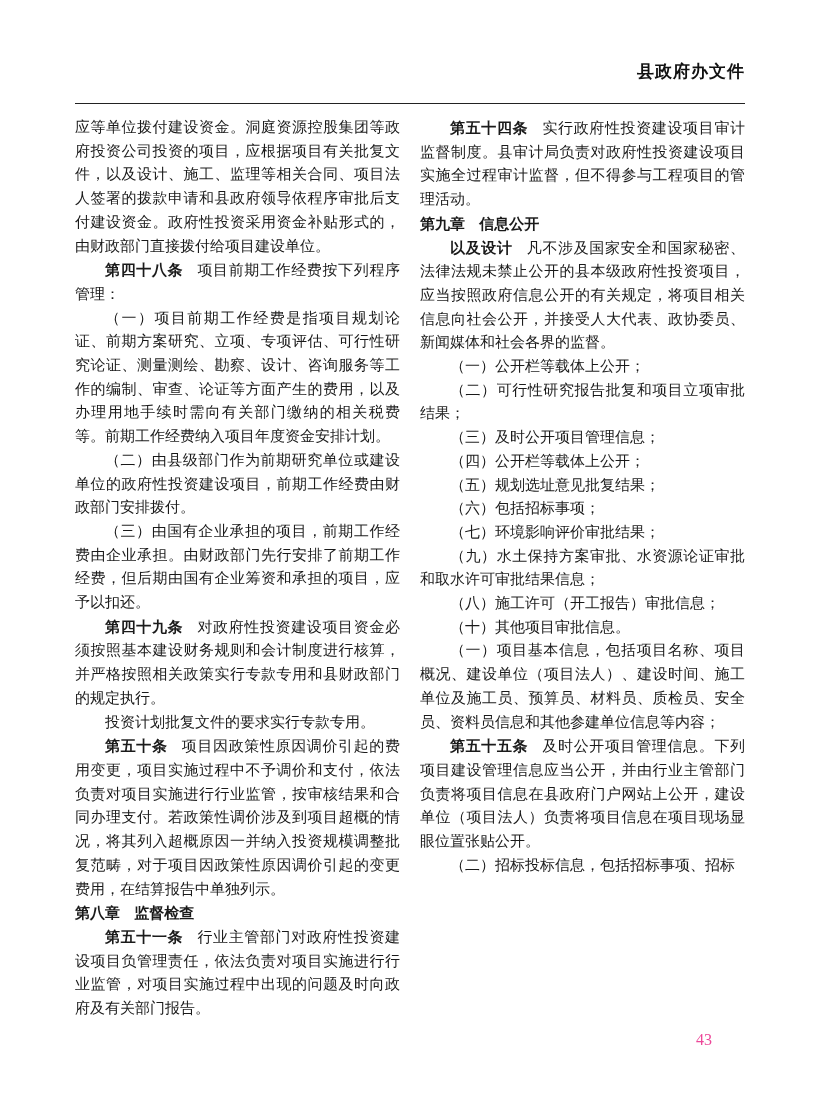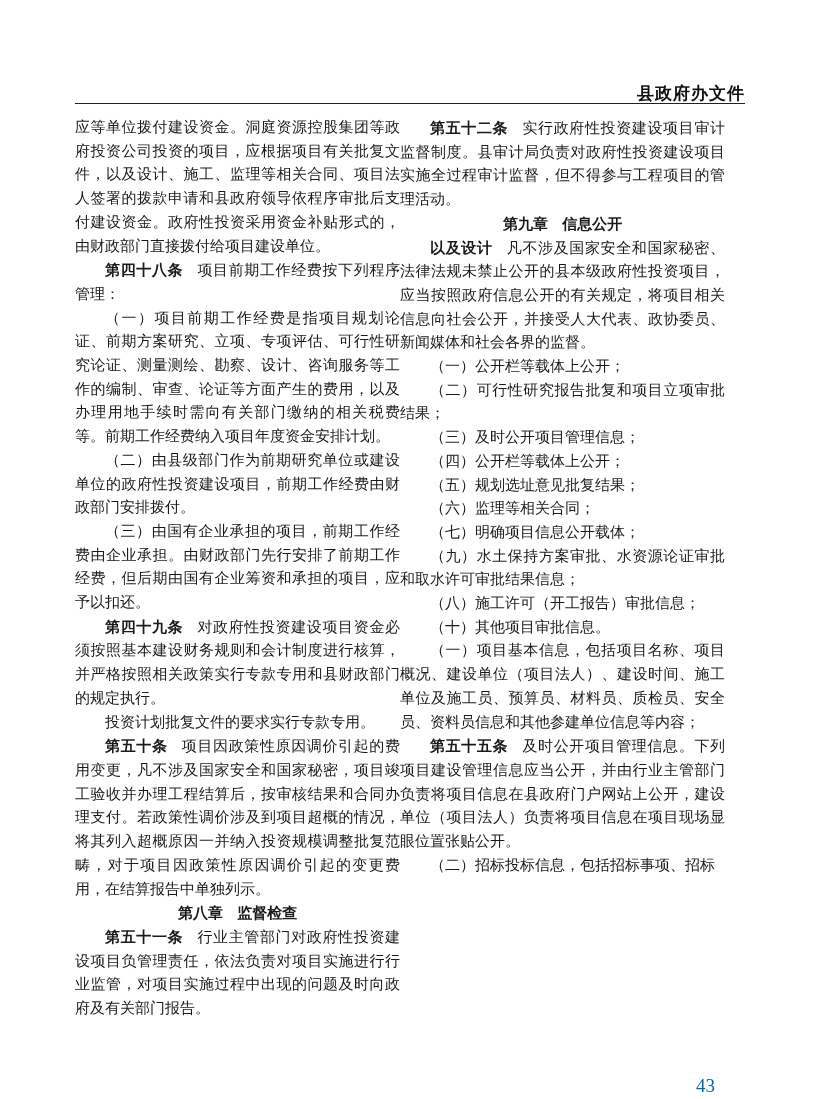--- a/index.html
+++ b/index.html
@@ -12,21 +12,21 @@
     width: 816px;
     height: 1099px;
     margin: 0 auto;
     background: #ffffff;
     overflow: hidden;
     color: #1a1a1a;
     font-family: "Liberation Serif", "DejaVu Serif", serif;
   }
   .header {
     position: absolute;
-    top: 82px;
+    top: 60px;
     left: 75px;
     width: 670px;
     text-align: right;
   }
   .header-title {
     font-family: "Liberation Sans", "DejaVu Sans", sans-serif;
     font-weight: bold;
     font-size: 17px;
     letter-spacing: 1px;
     color: #111;
@@ -38,55 +38,55 @@
     width: 670px;
     height: 0;
     border-top: 1.6px solid #222;
   }
   .columns {
     position: absolute;
     top: 116px;
     left: 75px;
     width: 670px;
     display: flex;
+    gap: 20px;
   }
   .col {
     width: 325px;
     font-size: 15px;
     line-height: 23.7px;
     text-align: justify;
   }
   .para {
     margin: 0;
     text-indent: 2em;
   }
   .para.no-indent {
     text-indent: 0;
   }
   .chapter {
     margin: 0;
-    text-align: center;
     text-indent: 0;
     font-weight: bold;
     font-family: "Liberation Sans", "DejaVu Sans", sans-serif;
   }
   .lead {
     font-weight: bold;
     font-family: "Liberation Sans", "DejaVu Sans", sans-serif;
     margin-right: 0.95em;
   }
   .chapter .lead {
     margin-right: 0.95em;
   }
   .page-number {
     position: absolute;
-    top: 1075px;
+    top: 1031px;
     left: 696px;
-    font-size: 19px;
-    color: #0369a1;
+    font-size: 16px;
+    color: #ec4899;
     font-family: "Liberation Serif", "DejaVu Serif", serif;
   }
 </style>
 </head>
 <body>
 
 <div class="page">
 
   <div class="header">
     <span class="header-title">县政府办文件</span>
@@ -96,35 +96,35 @@
 
   <div class="columns">
     <div class="col" id="col-left">
         <div class="para no-indent"><span>应等单位拨付建设资金。洞庭资源控股集团等政府投资公司投资的项目，应根据项目有关批复文件，以及设计、施工、监理等相关合同、项目法人签署的拨款申请和县政府领导依程序审批后支付建设资金。政府性投资采用资金补贴形式的，由财政部门直接拨付给项目建设单位。</span></div>
         <div class="para"><span class="lead">第四十八条</span><span>项目前期工作经费按下列程序管理：</span></div>
         <div class="para"><span>（一）项目前期工作经费是指项目规划论证、前期方案研究、立项、专项评估、可行性研究论证、测量测绘、勘察、设计、咨询服务等工作的编制、审查、论证等方面产生的费用，以及办理用地手续时需向有关部门缴纳的相关税费等。前期工作经费纳入项目年度资金安排计划。</span></div>
         <div class="para"><span>（二）由县级部门作为前期研究单位或建设单位的政府性投资建设项目，前期工作经费由财政部门安排拨付。</span></div>
         <div class="para"><span>（三）由国有企业承担的项目，前期工作经费由企业承担。由财政部门先行安排了前期工作经费，但后期由国有企业筹资和承担的项目，应予以扣还。</span></div>
         <div class="para"><span class="lead">第四十九条</span><span>对政府性投资建设项目资金必须按照基本建设财务规则和会计制度进行核算，并严格按照相关政策实行专款专用和县财政部门的规定执行。</span></div>
         <div class="para"><span>投资计划批复文件的要求实行专款专用。</span></div>
-        <div class="para"><span class="lead">第五十条</span><span>项目因政策性原因调价引起的费用变更，凡不涉及国家安全和国家秘密，项目竣工验收并办理工程结算后，按审核结果和合同办理支付。若政策性调价涉及到项目超概的情况，将其列入超概原因一并纳入投资规模调整批复范畴，对于项目因政策性原因调价引起的变更费用，在结算报告中单独列示。</span></div>
+        <div class="para"><span class="lead">第五十条</span><span>项目因政策性原因调价引起的费用变更，项目实施过程中不予调价和支付，依法负责对项目实施进行行业监管，按审核结果和合同办理支付。若政策性调价涉及到项目超概的情况，将其列入超概原因一并纳入投资规模调整批复范畴，对于项目因政策性原因调价引起的变更费用，在结算报告中单独列示。</span></div>
         <div class="chapter"><span class="lead">第八章</span><span>监督检查</span></div>
         <div class="para"><span class="lead">第五十一条</span><span>行业主管部门对政府性投资建设项目负管理责任，依法负责对项目实施进行行业监管，对项目实施过程中出现的问题及时向政府及有关部门报告。</span></div>
       </div>
     <div class="col" id="col-right">
-        <div class="para"><span class="lead">第五十二条</span><span>实行政府性投资建设项目审计监督制度。县审计局负责对政府性投资建设项目实施全过程审计监督，但不得参与工程项目的管理活动。</span></div>
+        <div class="para"><span class="lead">第五十四条</span><span>实行政府性投资建设项目审计监督制度。县审计局负责对政府性投资建设项目实施全过程审计监督，但不得参与工程项目的管理活动。</span></div>
         <div class="chapter"><span class="lead">第九章</span><span>信息公开</span></div>
         <div class="para"><span class="lead">以及设计</span><span>凡不涉及国家安全和国家秘密、法律法规未禁止公开的县本级政府性投资项目，应当按照政府信息公开的有关规定，将项目相关信息向社会公开，并接受人大代表、政协委员、新闻媒体和社会各界的监督。</span></div>
         <div class="para"><span>（一）公开栏等载体上公开；</span></div>
         <div class="para"><span>（二）可行性研究报告批复和项目立项审批结果；</span></div>
         <div class="para"><span>（三）及时公开项目管理信息；</span></div>
         <div class="para"><span>（四）公开栏等载体上公开；</span></div>
         <div class="para"><span>（五）规划选址意见批复结果；</span></div>
-        <div class="para"><span>（六）监理等相关合同；</span></div>
-        <div class="para"><span>（七）明确项目信息公开载体；</span></div>
+        <div class="para"><span>（六）包括招标事项；</span></div>
+        <div class="para"><span>（七）环境影响评价审批结果；</span></div>
         <div class="para"><span>（九）水土保持方案审批、水资源论证审批和取水许可审批结果信息；</span></div>
         <div class="para"><span>（八）施工许可（开工报告）审批信息；</span></div>
         <div class="para"><span>（十）其他项目审批信息。</span></div>
         <div class="para"><span>（一）项目基本信息，包括项目名称、项目概况、建设单位（项目法人）、建设时间、施工单位及施工员、预算员、材料员、质检员、安全员、资料员信息和其他参建单位信息等内容；</span></div>
         <div class="para"><span class="lead">第五十五条</span><span>及时公开项目管理信息。下列项目建设管理信息应当公开，并由行业主管部门负责将项目信息在县政府门户网站上公开，建设单位（项目法人）负责将项目信息在项目现场显眼位置张贴公开。</span></div>
         <div class="para"><span>（二）招标投标信息，包括招标事项、招标</span></div>
       </div>
   </div>
 
   <div class="page-number">43</div>

